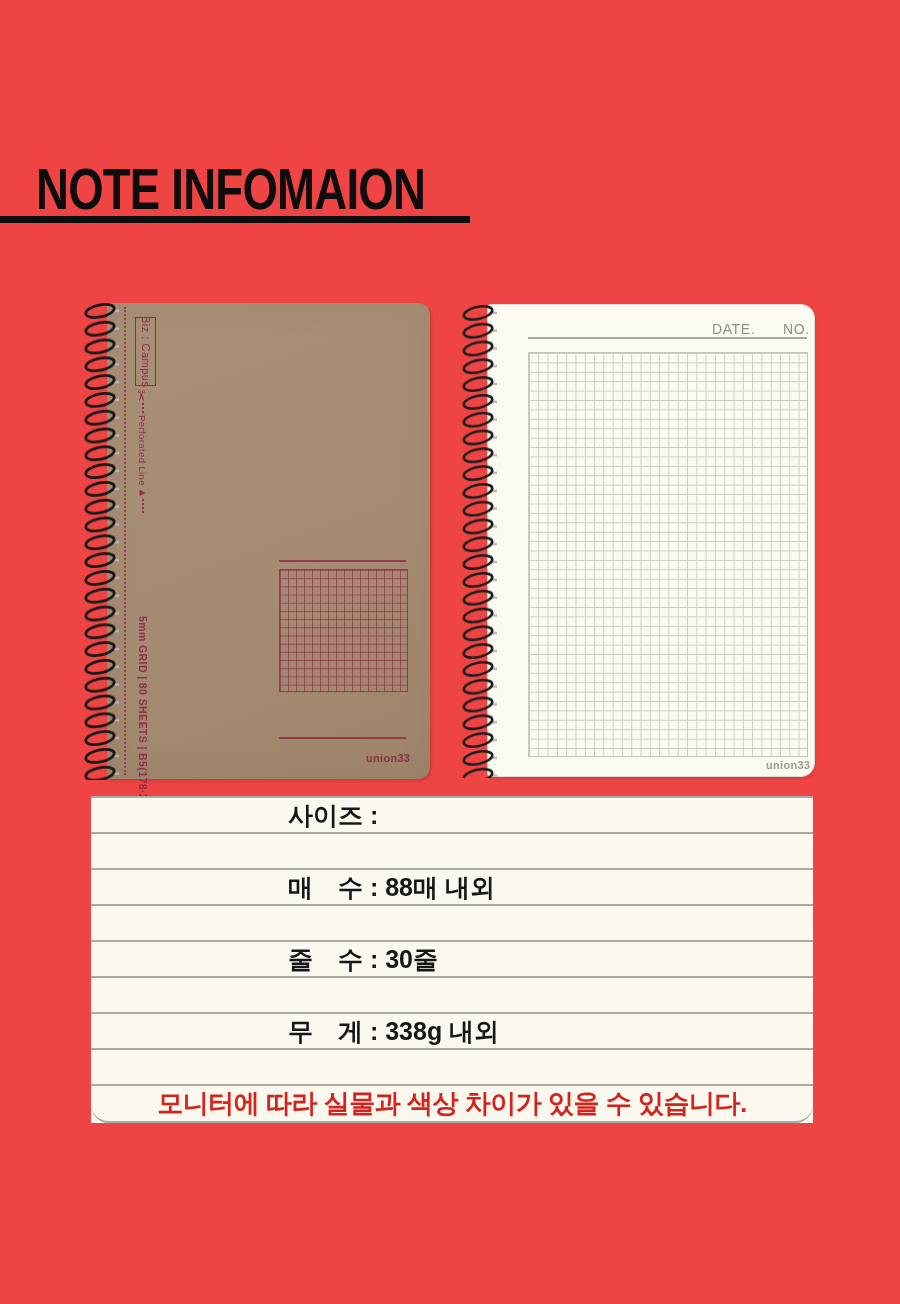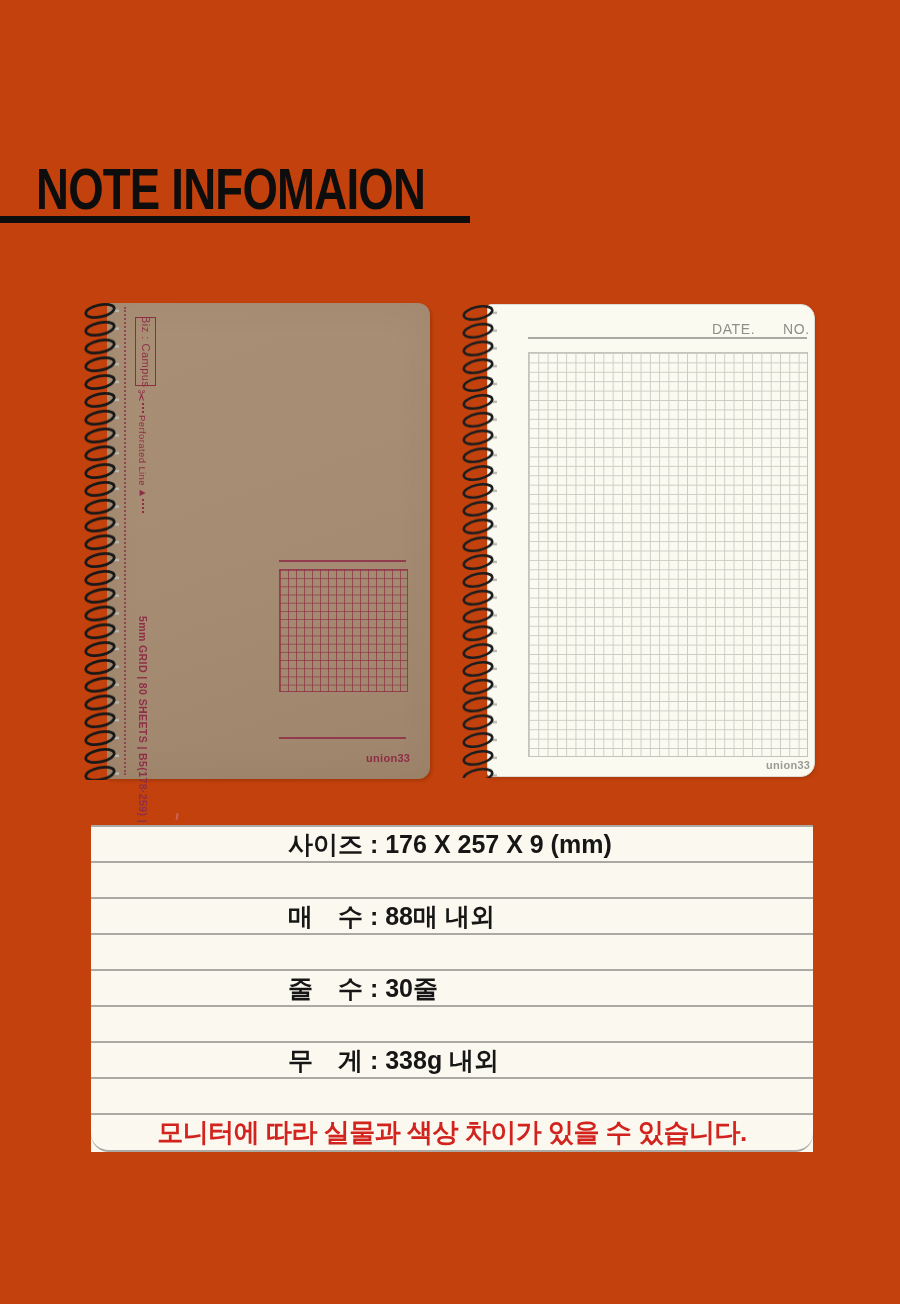--- a/index.html
+++ b/index.html
@@ -2,21 +2,21 @@
 <html style="--cover: #a58b71; --print: #8e2e46; --paper: #fafaf1; --gridline: #ccccc4; --tablebg: #fbf9ef; --tableline: #aaa9a4; --noticered: #d2231e; --ink: #0d0d0d;"><head>
 <meta charset="utf-8">
 <style>
   :root{
     --cover:#a58b71; --print:#8e2e46; --paper:#fafaf1; --gridline:#ccccc4;
     --tablebg:#fbf9ef; --tableline:#aaa9a4; --noticered:#d2231e; --ink:#0d0d0d;
   }
   *{margin:0;padding:0;box-sizing:border-box;}
   html,body{background:#fff;}
   body{font-family:"Liberation Sans","DejaVu Sans",sans-serif;}
-  #stage{position:relative;width:900px;height:1304px;background:#c2410c;overflow:hidden;}
+  #stage{position:relative;width:900px;height:1304px;background:#ef4444;overflow:hidden;}
 
   
   .page-title{
     position:absolute;left:36px;top:156px;
     font-size:57px;font-weight:bold;color:var(--ink);
     letter-spacing:-1px;transform:scaleX(.80);transform-origin:left top;
     white-space:nowrap;
   }
   .title-underline{position:absolute;left:0;top:216px;width:470px;height:7px;background:var(--ink);}
 
@@ -96,21 +96,21 @@
     position:absolute;left:278px;top:454px;font-size:11px;font-weight:bold;
     color:#9b9b95;letter-spacing:.3px;
   }
 
   
   .stray-mark{position:absolute;left:176px;top:813px;width:2px;height:7px;
     background:#d06a6a;opacity:.8;transform:rotate(8deg);}
 
   
   .spec-table{
-    position:absolute;left:91px;top:825px;width:722px;height:327px;
+    position:absolute;left:91px;top:796px;width:722px;height:327px;
     background:var(--tablebg);
     border-top:2px solid var(--tableline);
     display:flex;flex-direction:column;
   }
   .spec-row{flex:1;border-bottom:2px solid var(--tableline);
     display:flex;align-items:center;}
   .spec-row.text{padding-left:197px;font-size:25px;font-weight:600;color:#161616;}
   .spec-label{white-space:pre;word-spacing:18px;}
   .spec-sep,.spec-value{white-space:pre;}
   .spec-row.notice{justify-content:center;padding-left:0;border-radius:18px;}
@@ -177,21 +177,20 @@
     <div class="page-logo">union33</div>
   </div>
 
   <div class="stray-mark"></div>
 
   <div class="spec-table">
 
     <div class="spec-row text">
       <span class="spec-label">사이즈</span>
         <span class="spec-sep"> : </span>
-        <span class="spec-value">176 X 257 X 9 (mm)</span>
     </div>
 
     <div class="spec-row"></div>
 
     <div class="spec-row text">
       <span class="spec-label">매 수</span>
         <span class="spec-sep"> : </span>
         <span class="spec-value">88매 내외</span>
     </div>
 

